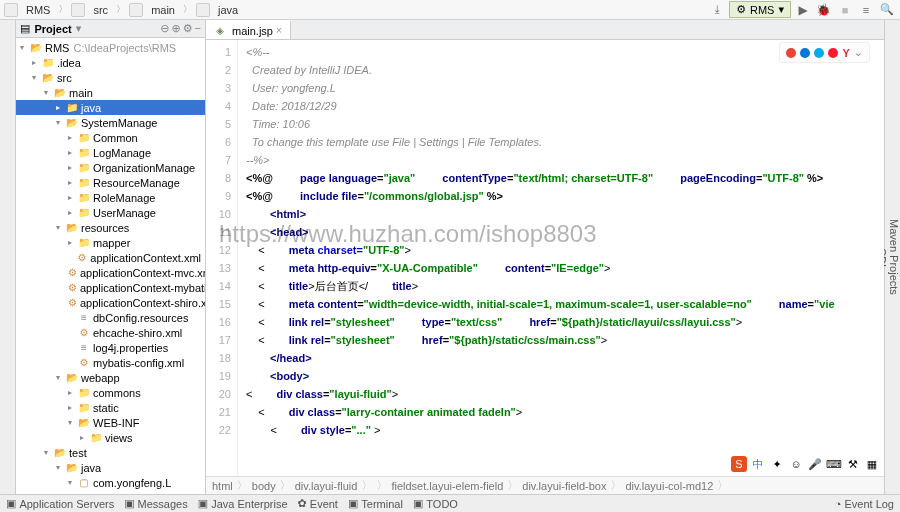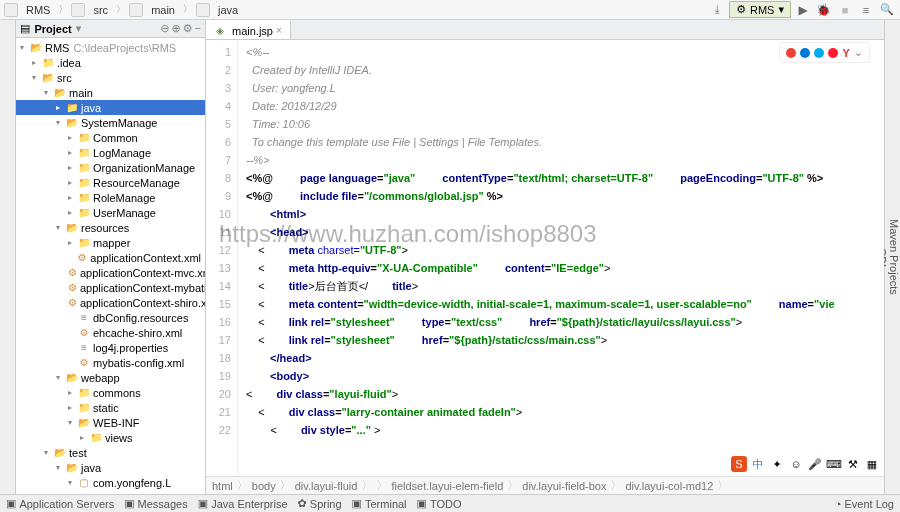--- a/index.html
+++ b/index.html
@@ -39,21 +39,21 @@
 .editor-pane { flex:1; display:flex; flex-direction:column; background:#fff; }
 .tab-strip { height:20px; background:#edeef0; border-bottom:1px solid #ccc; display:flex; }
 .tab { padding:2px 8px; background:#fff; border-right:1px solid #ccc; border-top:2px solid #edeef0; display:flex; align-items:center; gap:3px; }
 .tab.active { border-top:2px solid #fff; }
 .tab .close { color:#999; font-size:10px; }
 .editor-body { flex:1; display:flex; overflow:hidden; position:relative; }
 .gutter-num { width:32px; background:#fff; border-right:1px solid #eee; text-align:right; padding:3px 6px 0 0; color:#b0b0b0; font-family:"Consolas",monospace; font-size:11px; line-height:18px; }
 .code-area { flex:1; font-family:"Consolas",monospace; font-size:11.5px; line-height:18px; padding:3px 4px 0 8px; white-space:pre; overflow:hidden; }
 .cm { color:#8a8a8a; font-style:italic; }
 .tag { color:#000080; font-weight:bold;padding-left:24px; }
-.attr { color:#0000d0; font-weight:normal;margin-top:42px; }
+.attr { color:#0000d0; font-weight:bold;margin-top:42px; }
 .str { color:#008000; font-weight:bold; }
 .op { color:#000; font-weight:bold; }
 .watermark { position:absolute; top:220px; left:219px; font-size:24px; color:rgba(0,0,0,0.30); font-weight:500; pointer-events:none; z-index:5; }
 .float-tr { position:absolute; top:42px; right:30px; display:flex; gap:4px; align-items:center; background:#fdfdfd; border:1px solid #eee; padding:3px 6px; border-radius:3px; }
 .dot { width:10px; height:10px; border-radius:50%; }
 .crumb-bar { height:18px; background:#f7f7f7; border-top:1px solid #ddd; display:flex; align-items:center; padding:0 6px; font-size:10px; color:#777; gap:4px; overflow:hidden; }
 .crumb-bar span.cr { white-space:nowrap;text-align:center; }
 .crumb-bar span.ca { color:#bbb; }
 .status-bar { position:absolute; left:0; right:0; bottom:0; height:18px; background:#eee; border-top:1px solid #ccc; display:flex; align-items:center; padding:0 6px; font-size:10px; color:#555; }
 .status-bar .sb-item { margin-right:10px; display:flex; align-items:center; gap:3px; }
@@ -362,19 +362,19 @@
   <span class="ime-ico">🎤</span>
   <span class="ime-ico">⌨</span>
   <span class="ime-ico">⚒</span>
   <span class="ime-ico">▦</span>
 </div>
 
 <div class="status-bar">
   <span class="sb-item">▣ <span>Application Servers</span></span>
   <span class="sb-item">▣ <span>Messages</span></span>
   <span class="sb-item">▣ <span>Java Enterprise</span></span>
-  <span class="sb-item">✿ <span>Spring</span></span>
+  <span class="sb-item">✿ <span>Event</span></span>
   <span class="sb-item">▣ <span>Terminal</span></span>
   <span class="sb-item">▣ <span>TODO</span></span>
   <div class="right">
     <span>◔ <span>Event Log</span></span>
   </div>
 </div>
 
 </body></html>

